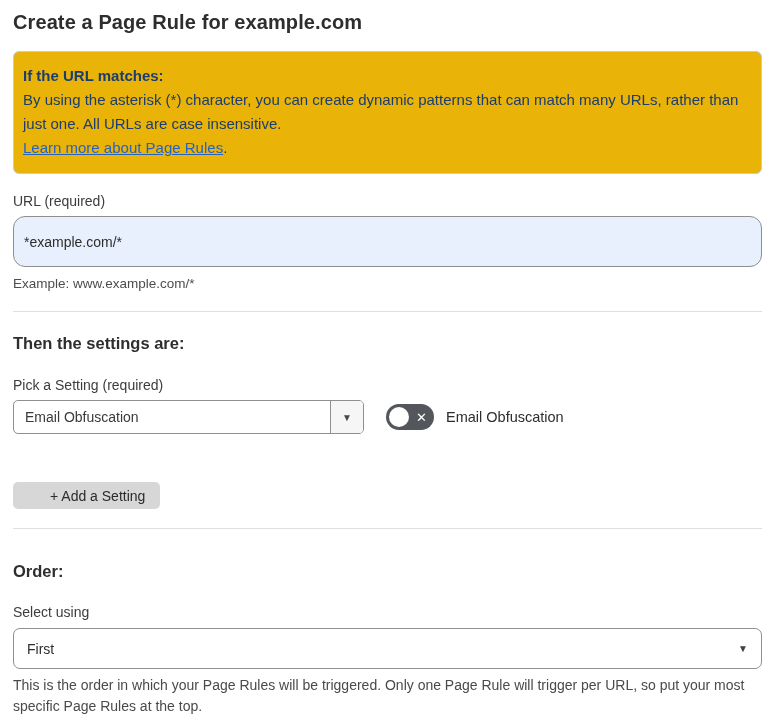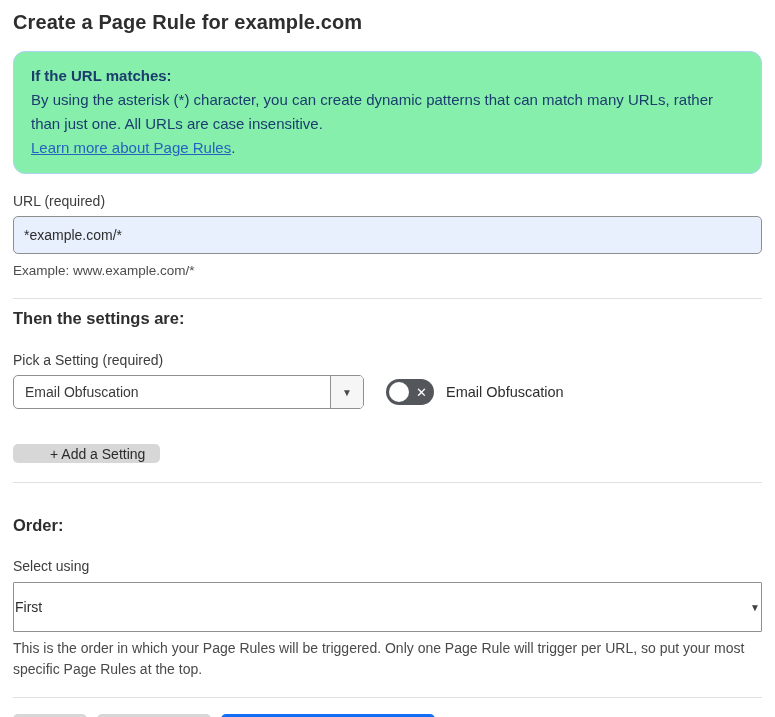--- a/index.html
+++ b/index.html
@@ -15,24 +15,24 @@
   h1.page-title {
     font-size: 20px;
     font-weight: bold;
     color: #2e2e2e;
     line-height: 25px;
     letter-spacing: 0.1px;
   }
 
   .info-box {
     margin-top: 16px;
-    background: #86efac;
+    background: #eab308;
     border: 1px solid #b1d1f0;
-    border-radius: 12px;
-    padding: 12px 17px 13px 17px;
+    border-radius: 6px;
+    padding: 12px 17px 13px 9px;
     color: #1b3d6e;
     font-size: 15px;
     line-height: 24px;
   }
   .info-box .info-heading { font-weight: bold; }
   .info-box a.learn-link {
     color: #2663c0;
     text-decoration: underline;
     cursor: pointer;
   }
@@ -40,24 +40,24 @@
   .field-label {
     margin-top: 19px;
     font-size: 14px;
     color: #3c3c3c;
   }
 
   .url-input {
     display: block;
     margin-top: 7px;
     width: 100%;
-    height: 38px;
+    height: 51px;
     background: #e8f0fe;
     border: 1px solid #8f8f8f;
-    border-radius: 5px;
+    border-radius: 12px;
     padding: 0 10px;
     font-size: 14px;
     color: #2d2d2d;
     font-family: "Liberation Sans", sans-serif;
     outline: none;
   }
 
   .help-text {
     margin-top: 7px;
     font-size: 13.5px;
@@ -70,21 +70,21 @@
     border-top: 1px solid #e0e0e0;
     margin-top: 17px;
   }
 
   h2.section-heading {
     margin-top: 33px;
     font-size: 16.5px;
     font-weight: bold;
     color: #2e2e2e;
   }
-  h2.section-heading.settings { margin-top: 10px; }
+  h2.section-heading.settings { margin-top: 22px; }
 
   .setting-row {
     margin-top: 7px;
     display: flex;
     align-items: center;
     text-align: center;
   }
   .setting-select {
     width: 351px;
     height: 34px;
@@ -154,33 +154,33 @@
     border-radius: 5px;
     cursor: pointer;
     font-size: 14px;
   }
   .btn-gray {
     background: #d7d7d7;
     color: #2b2b2b;
     height: 31px;
     padding: 0 15px;
   }
-  .add-setting-btn { margin-top: 35px; height: 19px; padding-left: 37px; }
+  .add-setting-btn { margin-top: 48px; height: 27px; padding-left: 37px; }
 
   .order-select {
     margin-top: 8px;
     width: 100%;
-    height: 50px;
+    height: 41px;
     border: 1px solid #8f8f8f;
-    border-radius: 1px;
+    border-radius: 7px;
     background: #ffffff;
     display: flex;
     align-items: center;
     justify-content: space-between;
-    padding: 0 1px;
+    padding: 0 13px;
     font-size: 14px;
     color: #2d2d2d;
     cursor: pointer;
   }
   .order-select .chev {
     font-size: 10px;
     color: #3f3f3f;
   }
 
   .order-help { margin-top: 6px; font-size: 14px; color: #4a4a4a; line-height: 21px; }

